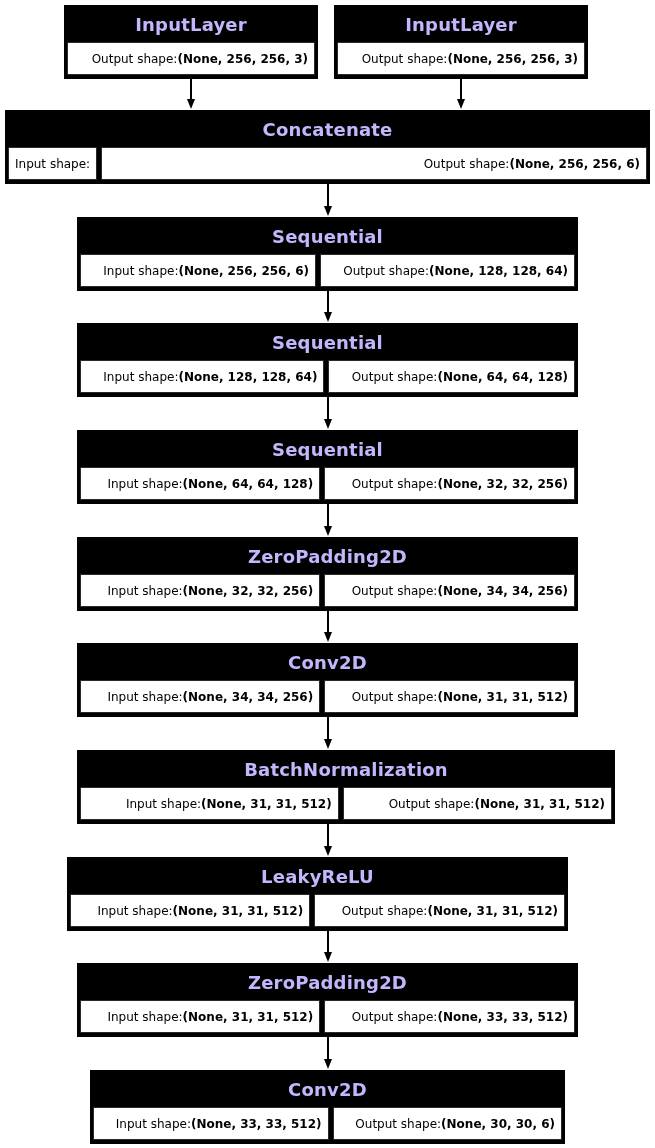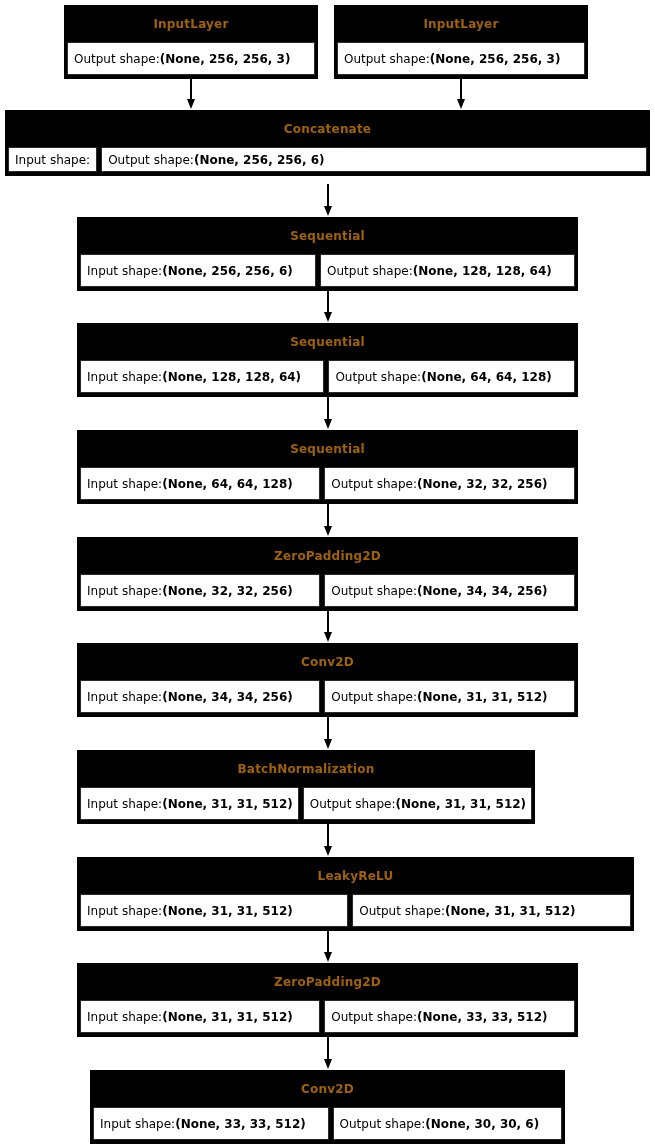--- a/index.html
+++ b/index.html
@@ -18,40 +18,40 @@
     display: flex;
     flex-direction: column;
     border: 1px solid #000000;
   }
   .node-title {
     height: 36px;
     flex: 0 0 36px;
     display: flex;
     align-items: center;
     justify-content: center;
-    color: #a16207;
-    font-size: 12px;
+    color: #c4b5fd;
+    font-size: 18px;
     font-weight: bold;
     letter-spacing: 0.2px;
   }
   .node-body {
     flex: 1;
     display: flex;
     gap: 4px;
     padding: 0 2px 3px 2px;
     box-sizing: border-box;
   }
   .cell {
     flex: 1 1 auto;
     background: #ffffff;
     border: 1px solid #2a2a2a;
     box-sizing: border-box;
     display: flex;
     align-items: center;
-    justify-content: flex-start;
+    justify-content: flex-end;
     white-space: nowrap;
     font-size: 12px;
     color: #000000;
     padding: 0 6px;
     overflow: hidden;
   }
   .cell .val { font-weight: bold; }
   .edge {
     position: absolute;
     width: 9px;
@@ -94,21 +94,21 @@
 
   <div class="edge" style="left:186px; top:79px; height:30px;">
       <div class="edge-line"></div>
       <div class="edge-head"></div>
     </div>
   <div class="edge" style="left:456px; top:79px; height:30px;">
       <div class="edge-line"></div>
       <div class="edge-head"></div>
     </div>
 
-  <div class="node" style="left:5px; top:110px; width:645px; height:66px;">
+  <div class="node" style="left:5px; top:110px; width:645px; height:74px;">
     <div class="node-title">Concatenate</div>
     <div class="node-body">
       <div class="cell" style="flex-grow:0; flex-basis:auto;">
           <span class="lbl">Input shape: </span>
         </div>
       <div class="cell">
           <span class="lbl">Output shape: </span>
           <span class="val">(None, 256, 256, 6)</span>
         </div>
     </div>
@@ -207,40 +207,40 @@
           <span class="val">(None, 31, 31, 512)</span>
         </div>
     </div>
   </div>
 
   <div class="edge" style="left:323px; top:717px; height:32px;">
       <div class="edge-line"></div>
       <div class="edge-head"></div>
     </div>
 
-  <div class="node" style="left:77px; top:750px; width:458px; height:74px;">
+  <div class="node" style="left:77px; top:750px; width:538px; height:74px;">
     <div class="node-title">BatchNormalization</div>
     <div class="node-body">
       <div class="cell">
           <span class="lbl">Input shape: </span>
           <span class="val">(None, 31, 31, 512)</span>
         </div>
       <div class="cell">
           <span class="lbl">Output shape: </span>
           <span class="val">(None, 31, 31, 512)</span>
         </div>
     </div>
   </div>
 
   <div class="edge" style="left:323px; top:824px; height:32px;">
       <div class="edge-line"></div>
       <div class="edge-head"></div>
     </div>
 
-  <div class="node" style="left:77px; top:857px; width:557px; height:74px;">
+  <div class="node" style="left:67px; top:857px; width:501px; height:74px;">
     <div class="node-title">LeakyReLU</div>
     <div class="node-body">
       <div class="cell">
           <span class="lbl">Input shape: </span>
           <span class="val">(None, 31, 31, 512)</span>
         </div>
       <div class="cell">
           <span class="lbl">Output shape: </span>
           <span class="val">(None, 31, 31, 512)</span>
         </div>

